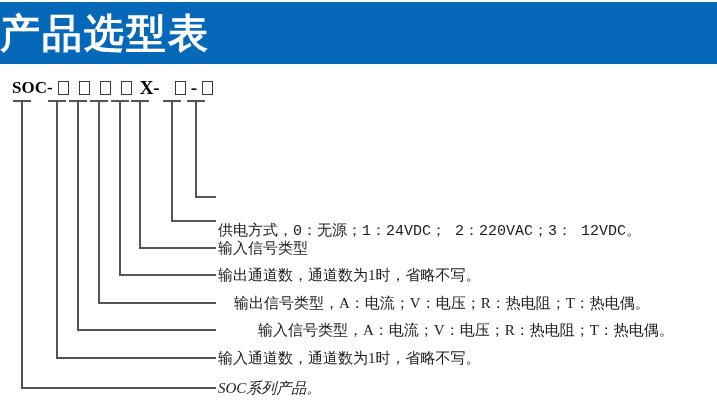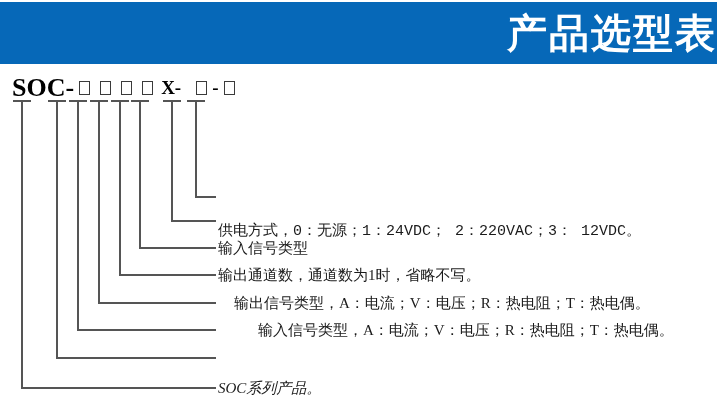--- a/index.html
+++ b/index.html
@@ -19,21 +19,21 @@
   
   #banner {
     position: absolute;
     left: 0;
     top: 2px;
     width: 717px;
     height: 62px;
     background: #0668b8;
     display: flex;
     align-items: center;
-    justify-content: flex-end;
+    justify-content: flex-start;
   }
   #banner-title {
     color: #ffffff;
     font-family: "DejaVu Sans", "Liberation Sans", sans-serif;
     font-size: 40px;
     font-weight: bold;
     letter-spacing: 2px;
     line-height: 1;
     white-space: nowrap;
   }
@@ -43,21 +43,21 @@
     position: absolute;
     left: 12px;
     top: 76px;
     height: 24px;
     display: flex;
     align-items: center;
     white-space: nowrap;
   }
   .code-prefix {
     font-family: "Liberation Serif", "DejaVu Serif", serif;
-    font-size: 26px;
+    font-size: 17px;
     font-weight: bold;
     color: #000000;
     letter-spacing: 0px;
   }
   .code-box {
     display: inline-block;
     width: 11px;
     height: 14px;
     border: 1px solid #3a3a3a;
     box-sizing: border-box;
@@ -153,15 +153,16 @@
       <line x1="13" y1="101" x2="31" y2="101"></line>
       <path d="M22,101 L22,388 L216,388"></path>
     </g>
   </svg>
 
   <div class="label" style="top:224px;font-family:Liberation Mono, monospace;">供电方式，0：无源；1：24VDC； 2：220VAC；3： 12VDC。</div>
   <div class="label" style="top:241px;">输入信号类型</div>
   <div class="label" style="top:268px;">输出通道数，通道数为1时，省略不写。</div>
   <div class="label" style="top:296px;margin-left:16px;">输出信号类型，A：电流；V：电压；R：热电阻；T：热电偶。</div>
   <div class="label" style="top:323px;margin-left:40px;">输入信号类型，A：电流；V：电压；R：热电阻；T：热电偶。</div>
+  <div class="label" style="top:351px;">输入通道数，通道数为1时，省略不写。</div>
   <div class="label" style="top:381px;font-style:italic;">SOC系列产品。</div>
 
 </div>
 
 </body></html>

